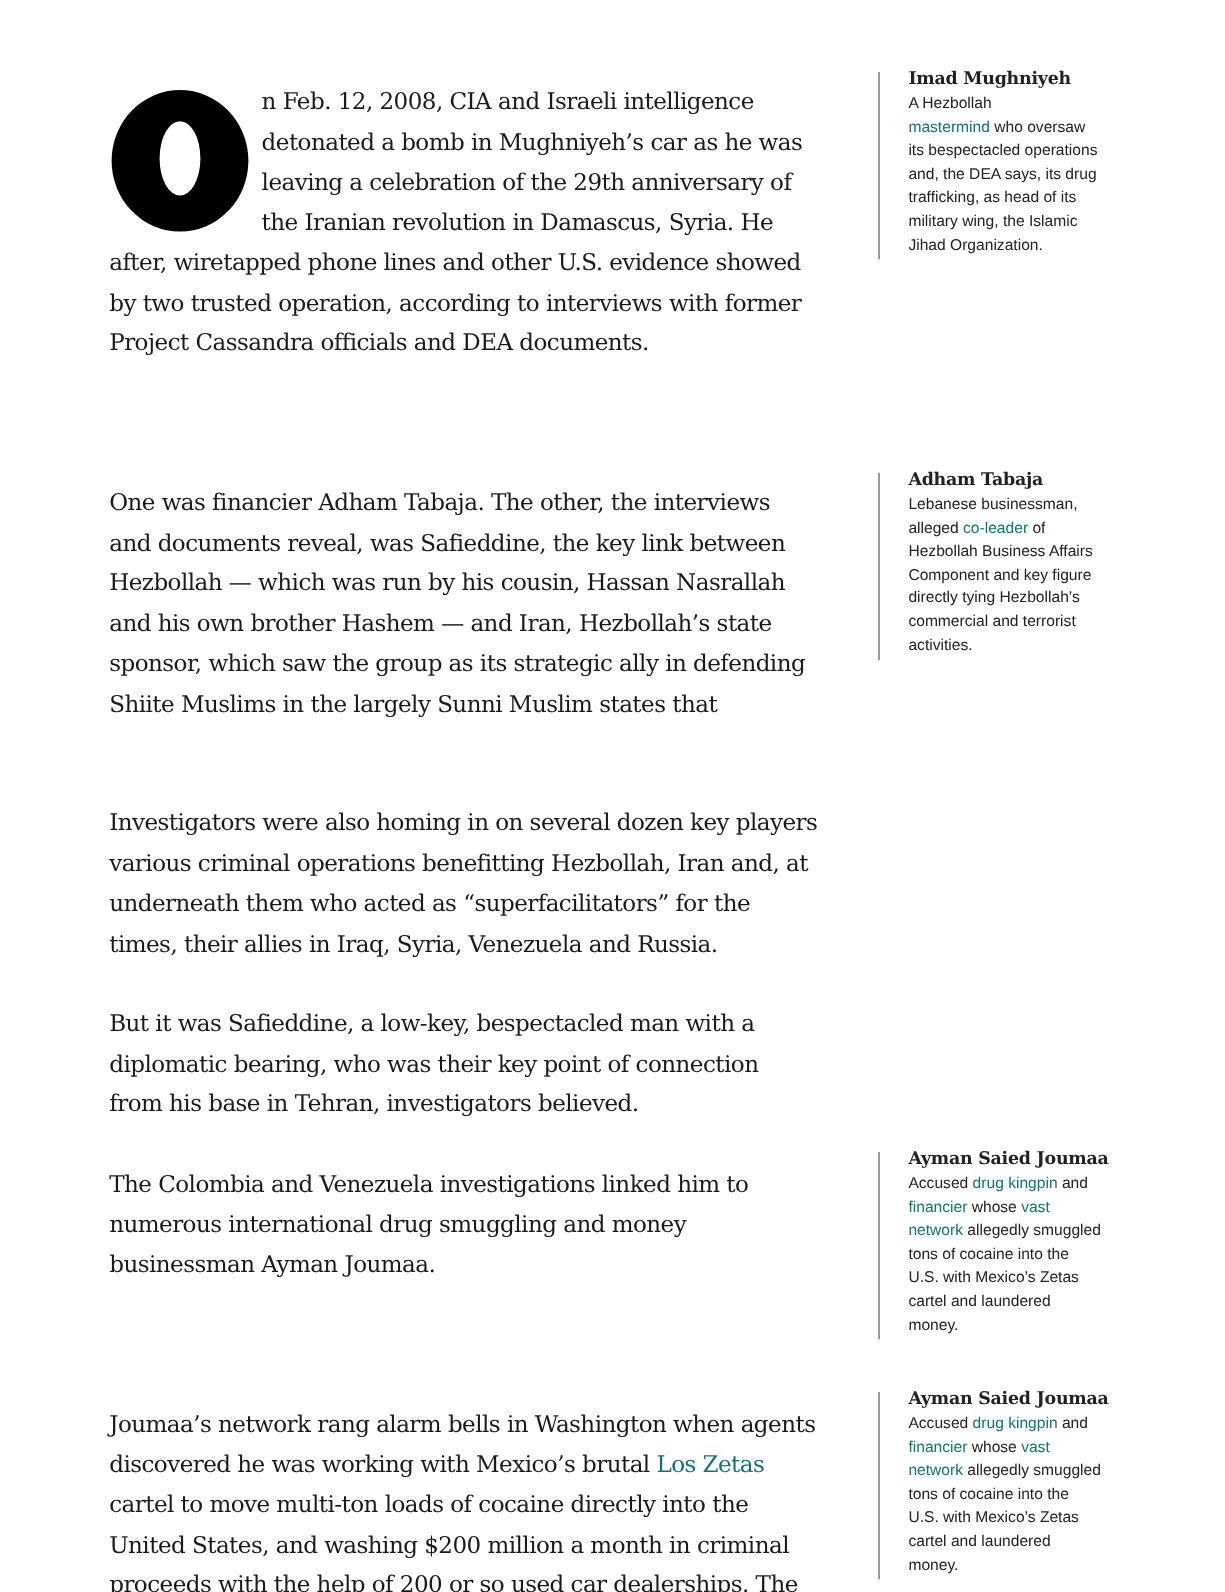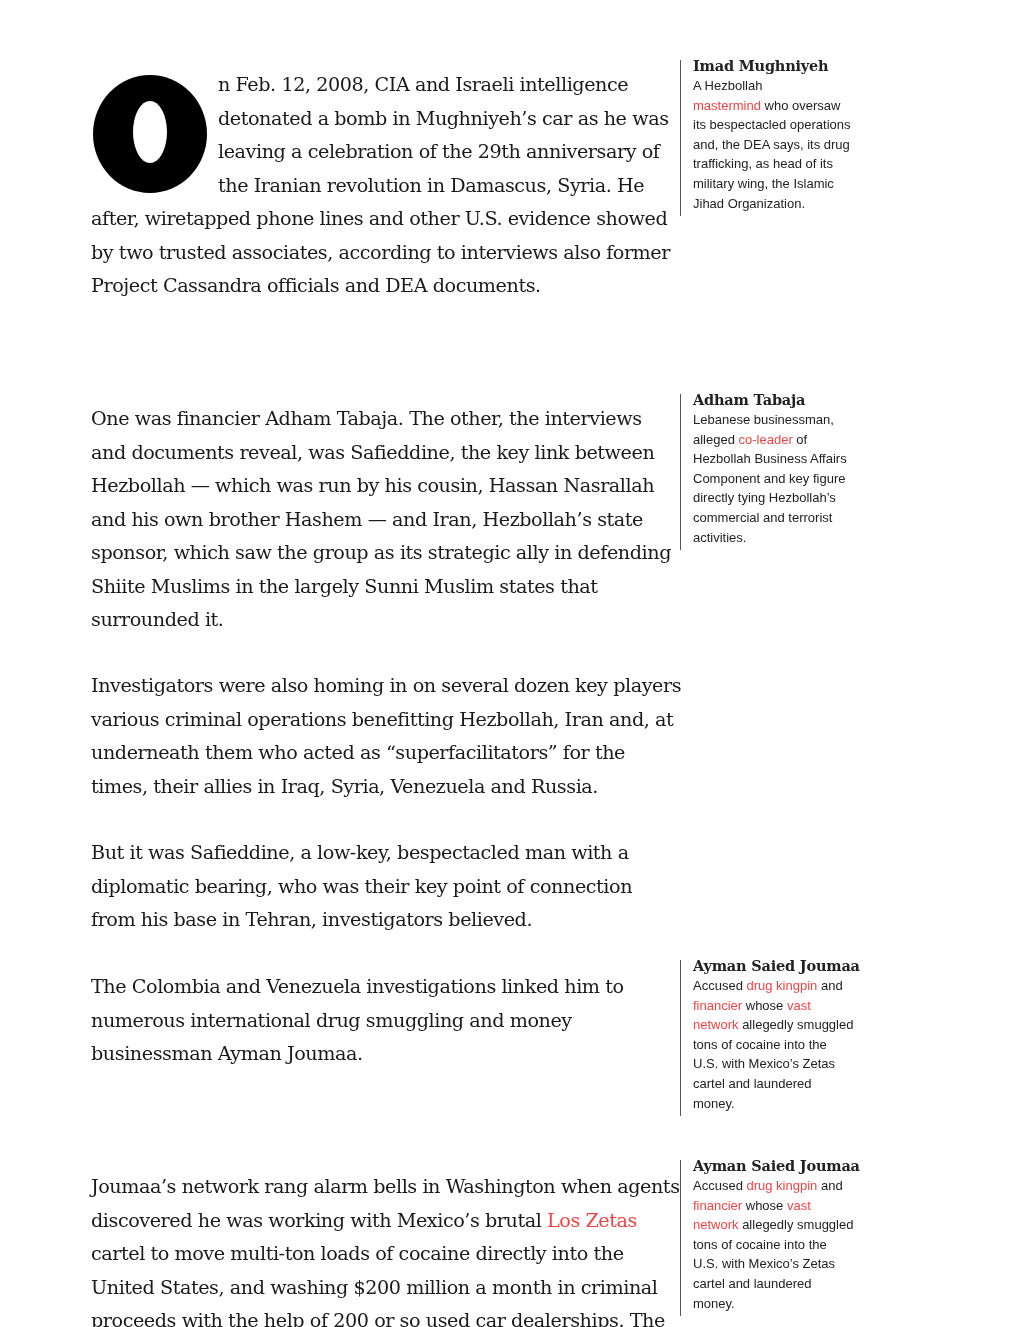--- a/index.html
+++ b/index.html
@@ -15,25 +15,25 @@
   .p1 { top: 334px; }
   .p2 { top: 601px; }
   .p3 { top: 768px; }
   .p4 { top: 902px; }
   .p5 { top: 1102px; }
   .line { display: block; white-space: nowrap; height: 33.5px; }
   .indent { padding-left: 127px; }
   .dropcap {
     position: absolute; left: 0; top: 6px; width: 118px; height: 120px;
   }
-  .link { color: #ef4444; text-decoration: none; }
+  .link { color: #0f766e; text-decoration: none; }
   .aside {
-    position: absolute; left: 680px; width: 200px;
+    position: absolute; left: 732px; width: 200px;
     border-left: 1.5px solid #555;
-    padding-left: 12px;
+    padding-left: 24px;
   }
   .aside-name {
     font-family: "DejaVu Serif", "Liberation Serif", serif;
     font-weight: bold; font-size: 14.5px; line-height: 20px; color: #222;
     margin-top: -4px; letter-spacing: -0.2px;
   }
   .aside-desc {
     font-family: "Liberation Sans", "DejaVu Sans", sans-serif;
     font-size: 13px; line-height: 19.6px; color: #222;
   }
@@ -51,32 +51,31 @@
   <div class="para p0">
     <svg class="dropcap" viewBox="0 0 118 120">
       <ellipse cx="59" cy="60" rx="57" ry="59" fill="#000"></ellipse>
       <ellipse cx="59" cy="58" rx="17" ry="31" fill="#fff"></ellipse>
     </svg>
     <span class="line indent">n Feb. 12, 2008, CIA and Israeli intelligence</span>
     <span class="line indent">detonated a bomb in Mughniyeh’s car as he was</span>
     <span class="line indent">leaving a celebration of the 29th anniversary of</span>
     <span class="line indent">the Iranian revolution in Damascus, Syria. He</span>
     <span class="line">after, wiretapped phone lines and other U.S. evidence showed</span>
-    <span class="line">by two trusted associates, according to interviews also former</span>
+    <span class="line">by two trusted operation, according to interviews with former</span>
     <span class="line">Project Cassandra officials and DEA documents.</span>
   </div>
 
   <div class="para p1">
     <span class="line">One was financier Adham Tabaja. The other, the interviews</span>
     <span class="line">and documents reveal, was Safieddine, the key link between</span>
     <span class="line">Hezbollah — which was run by his cousin, Hassan Nasrallah</span>
     <span class="line">and his own brother Hashem — and Iran, Hezbollah’s state</span>
     <span class="line">sponsor, which saw the group as its strategic ally in defending</span>
     <span class="line">Shiite Muslims in the largely Sunni Muslim states that</span>
-    <span class="line">surrounded it.</span>
   </div>
 
   <div class="para p2">
     <span class="line">Investigators were also homing in on several dozen key players</span>
     <span class="line">various criminal operations benefitting Hezbollah, Iran and, at</span>
     <span class="line">underneath them who acted as “superfacilitators” for the</span>
     <span class="line">times, their allies in Iraq, Syria, Venezuela and Russia.</span>
   </div>
 
   <div class="para p3">

